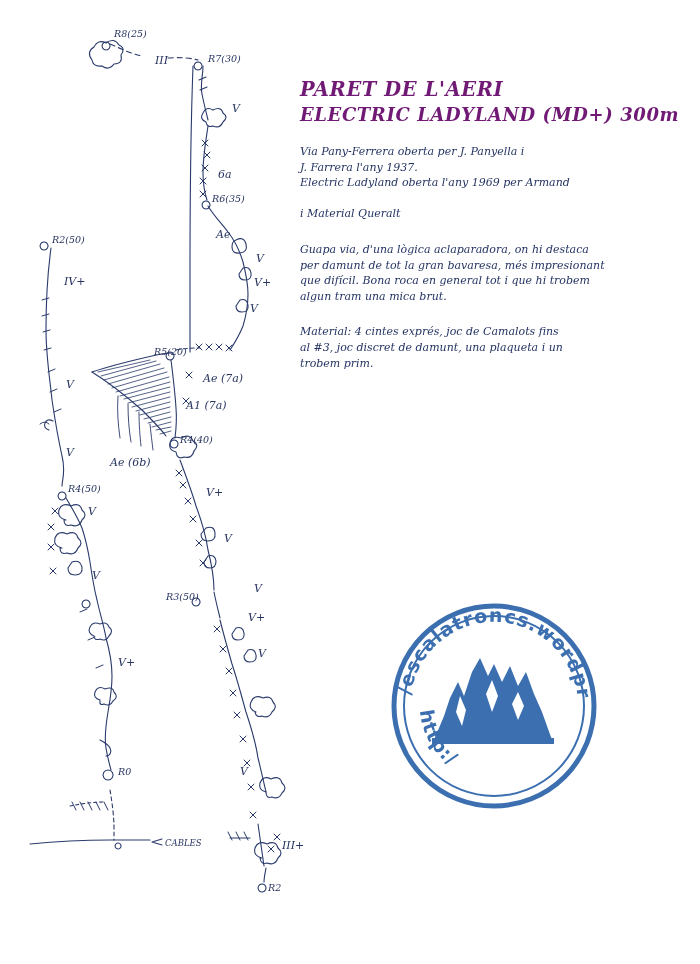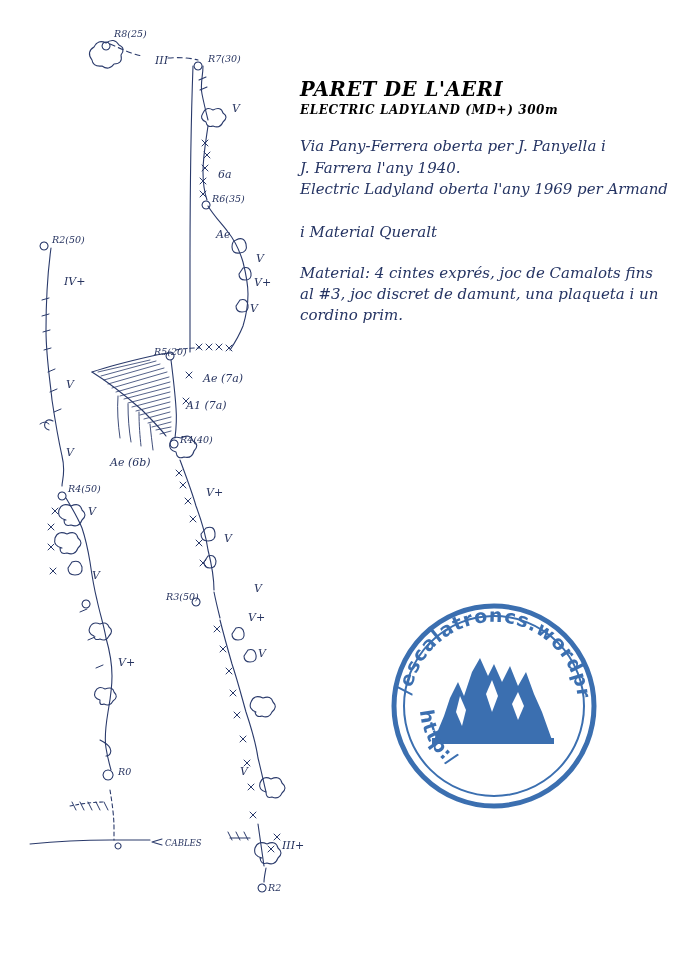--- a/index.html
+++ b/index.html
@@ -40,30 +40,30 @@
   }
   .title-block {
     margin-bottom: 18px;
   }
   .title1, .title2 {
     font-family: "DejaVu Serif", serif;
     font-style: italic;
     font-weight: bold;
     font-size: 19.5px;
     letter-spacing: 0.6px;
-    color: #000000;
+    color: #701a75;
     line-height: 1.28;
     white-space: nowrap;
   }
-  .title2 { font-size: 12px; }
+  .title2 { font-size: 18px; }
 
   .para {
     font-family: "DejaVu Serif", serif;
     font-style: italic;
-    font-size: 15px;
+    font-size: 11px;
     line-height: 1.42;
     color: #253463;
     margin: 0 0 14px 0;
   }
   .para-gap { margin-top: 20px; }
 
   
   .stamp {
     position: absolute;
     left: 388px;
@@ -286,31 +286,37 @@
   </div>
 
   <div class="textcol">
     <div class="title-block">
       <div class="title1">PARET DE L'AERI</div>
       <div class="title2">ELECTRIC LADYLAND (MD+) 300m</div>
     </div>
 
     <p class="para">
       <span>Via Pany-Ferrera oberta per J. Panyella i</span><br>
-      <span>J. Farrera l'any 1940.</span><br>
+      <span>J. Farrera l'any 1937.</span><br>
       <span>Electric Ladyland oberta  l'any 1969 per Armand</span><br>
       <br>
       <span>i Material Queralt</span>
     </p>
 
+    <p class="para para-gap">
+      <span>Guapa via, d'una lògica aclaparadora, on hi destaca</span><br>
+      <span>per damunt de tot la gran bavaresa, més impresionant</span><br>
+      <span>que difícil. Bona roca en general tot i que hi trobem</span><br>
+      <span>algun tram una mica brut.</span>
+    </p>
 
     <p class="para para-gap">
       <span>Material: 4 cintes exprés, joc de Camalots fins</span><br>
       <span>al #3, joc discret de damunt, una plaqueta i un</span><br>
-      <span>cordino prim.</span>
+      <span>trobem prim.</span>
     </p>
   </div>
 
   <div class="stamp">
     <svg width="212" height="212" viewBox="0 0 212 212" xmlns="http://www.w3.org/2000/svg">
       <defs>
         <path id="arcTop" d="M 22,106 A 84,84 0 0 1 190,106"></path>
         <path id="arcBottom" d="M 32,106 A 74,74 0 0 0 180,106"></path>
       </defs>
       <circle cx="106" cy="106" r="100" fill="none" stroke="#3b6fb0" stroke-width="5"></circle>

